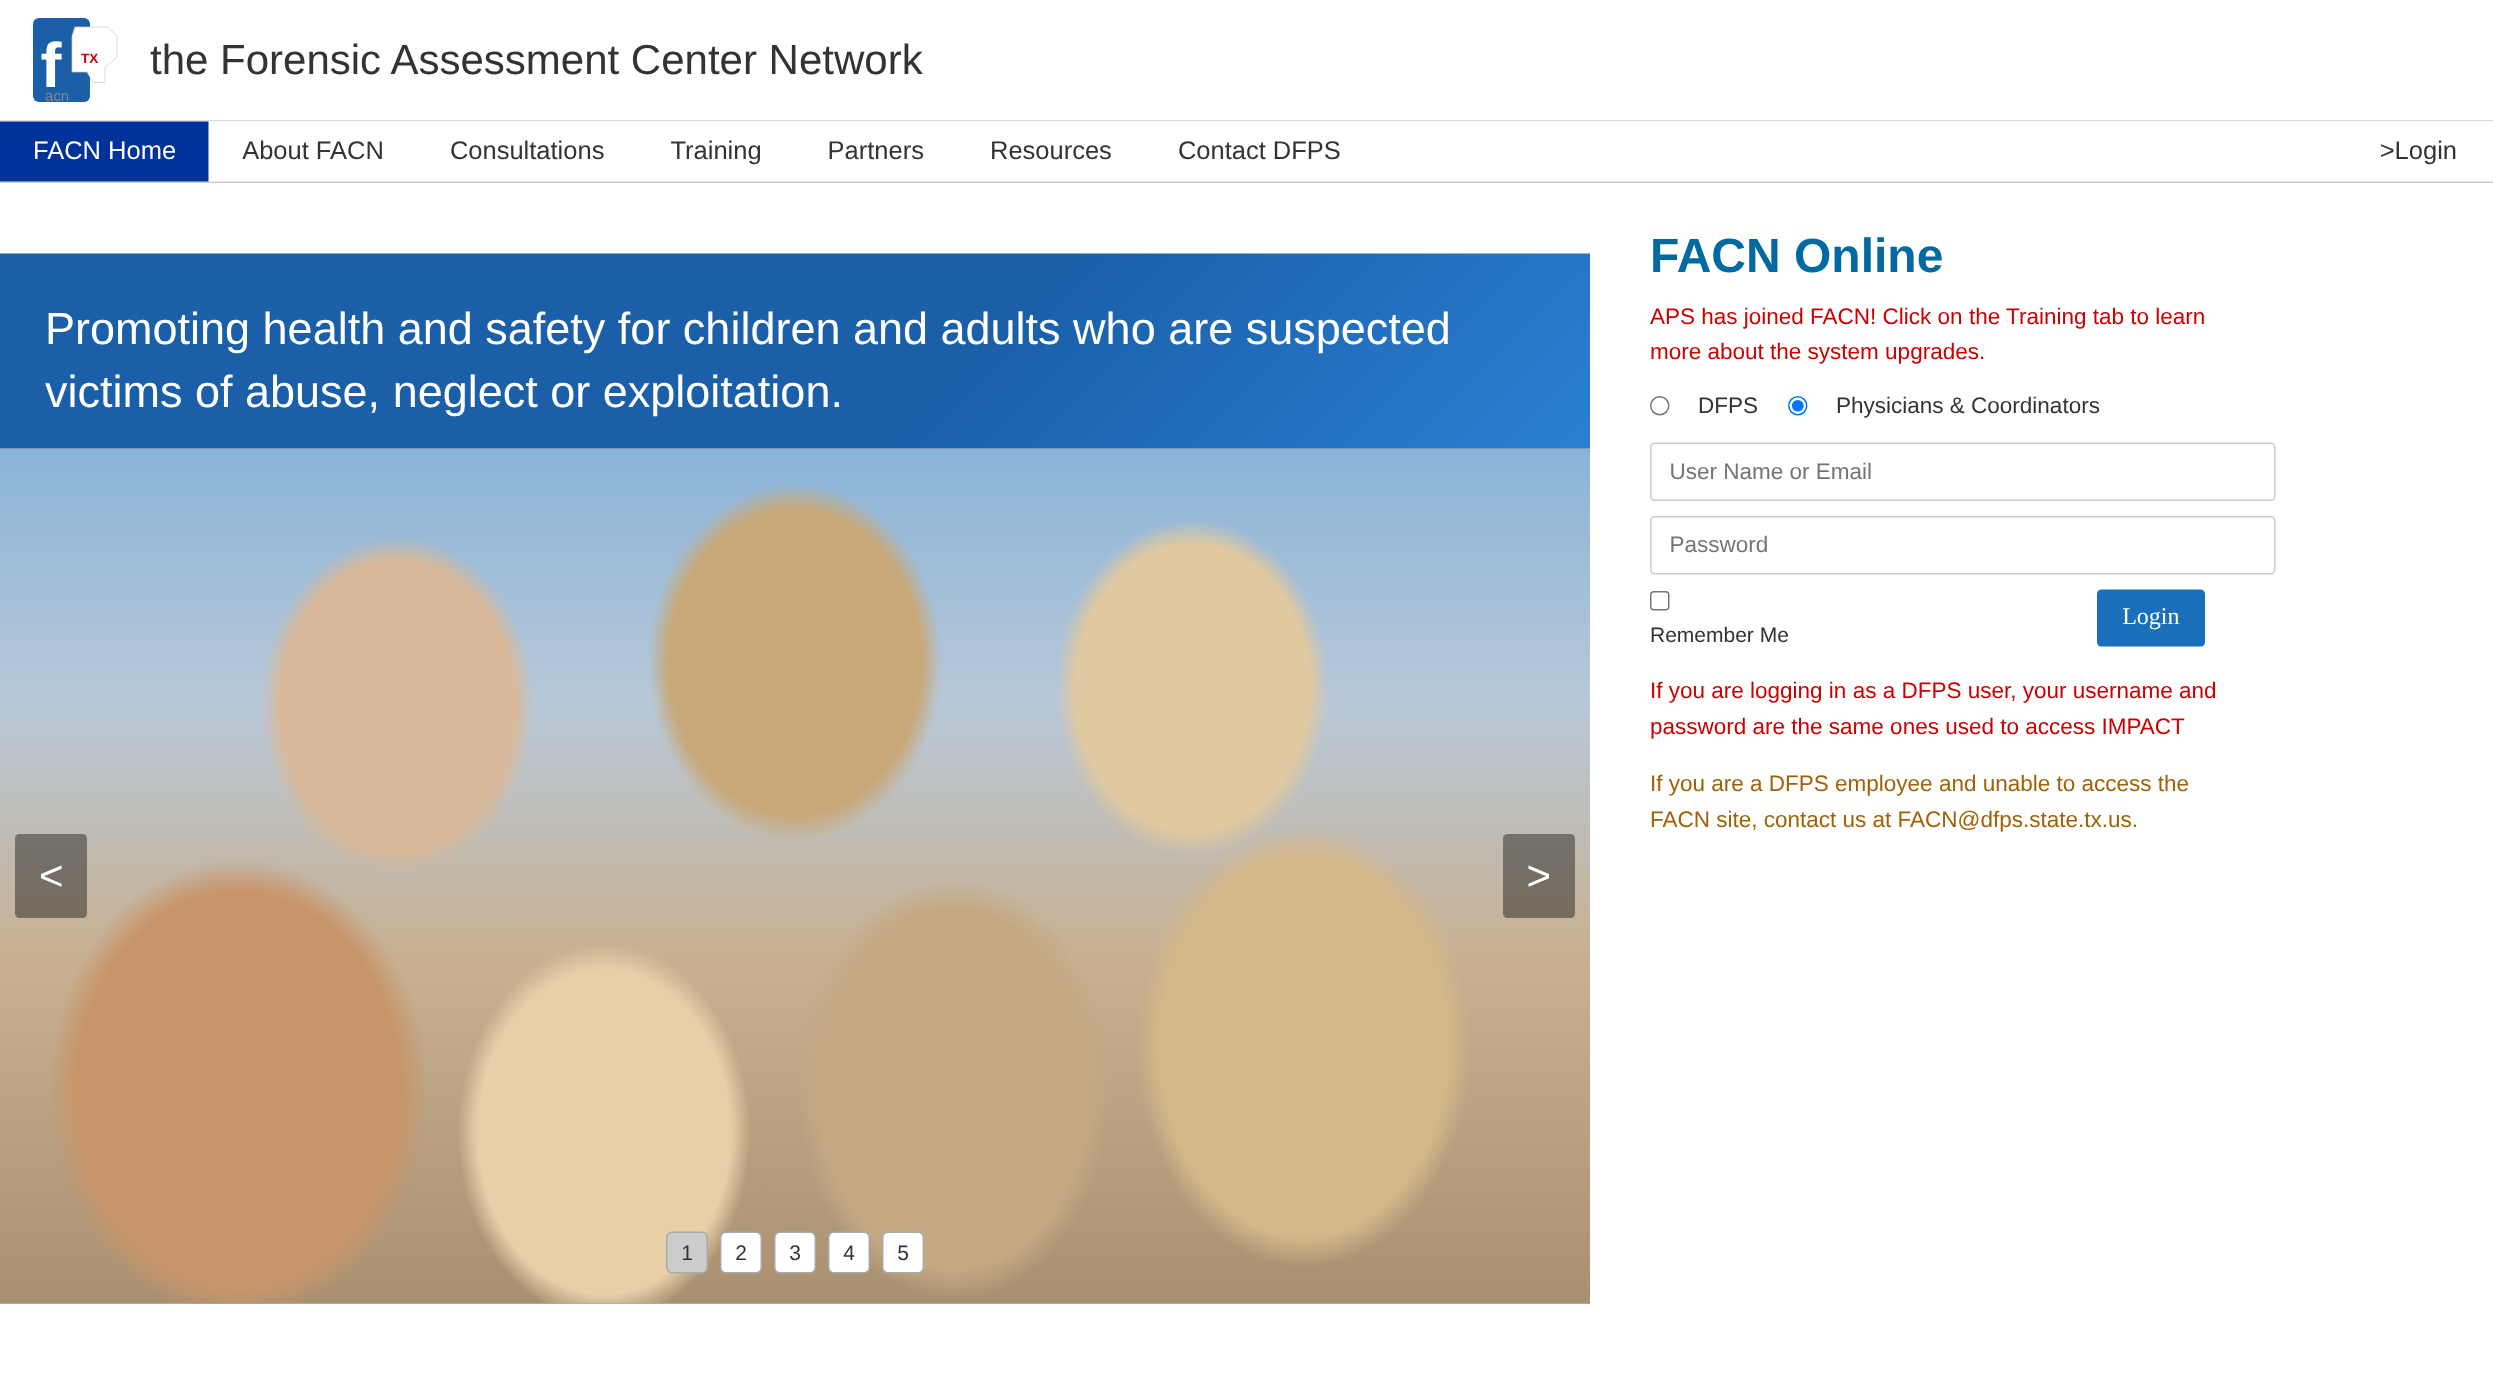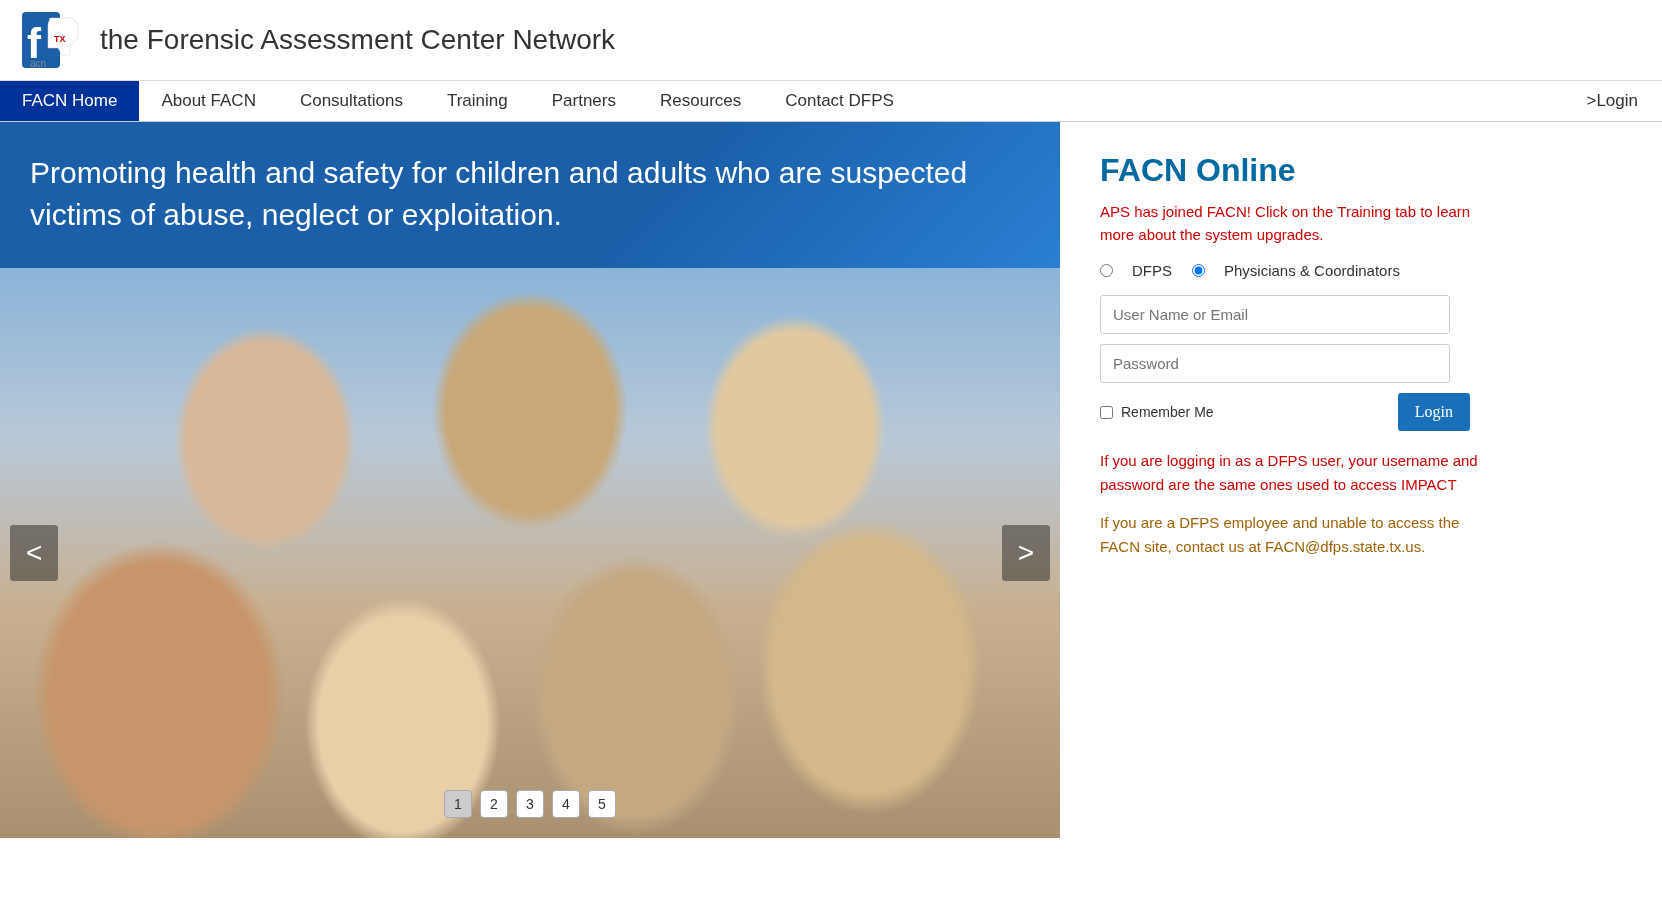--- a/index.html
+++ b/index.html
@@ -67,22 +67,23 @@
 
     
     .left-panel {
       flex: 0 0 1060px;
       position: relative;
     }
 
     
     .blue-banner {
       background: linear-gradient(135deg, #1a5fa8 0%, #1a5fa8 60%, #2a7fd4 100%);
-      padding: 30px 40px 32px 30px;
+      padding: 30px 40px 16px 30px;
       min-height: 100px;
+      margin-top: 47px;
     }
     .blue-banner-text {
       font-size: 30px;
       color: #fff;
       line-height: 1.4;
       font-weight: normal;
     }
 
     
     .slideshow {
@@ -184,43 +185,44 @@
       gap: 19px;
       font-size: 15px;
       color: #333;
       cursor: pointer;
     }
     .radio-option input[type="radio"] {
       cursor: pointer;
     }
     .login-input {
       display: block;
-      width: 350px;
+      width: 417px;
       padding: 10px 12px;
       font-size: 15px;
       border: 1px solid #ccc;
       border-radius: 3px;
       margin-bottom: 10px;
       color: #999;
       outline: none;
     }
     .remember-login-row {
       display: flex;
       align-items: center;
       justify-content: space-between;
       width: 370px;
       margin-bottom: 18px;
     }
     .remember-label {
       display: flex;
-      align-items: center;
+      align-items: flex-start;
       gap: 8px;
       font-size: 14px;
       color: #333;
       cursor: pointer;
+      flex-direction: column;
     }
     .login-button {
       background: #1a6fba;
       color: #fff;
       border: none;
       padding: 10px 17px;
       font-size: 16px;
       cursor: pointer;
       border-radius: 3px;
       font-family: Liberation Serif, serif;

